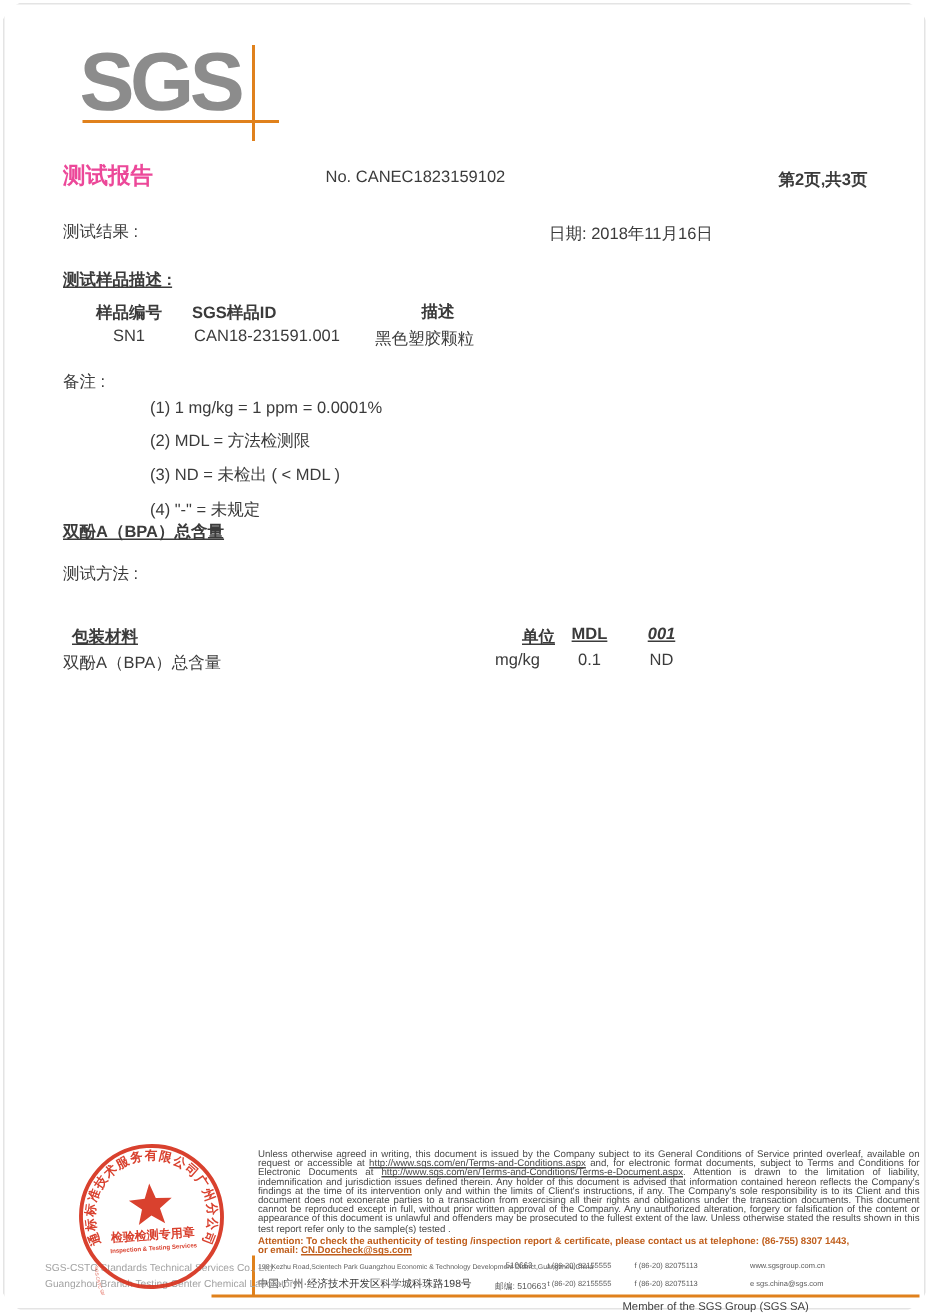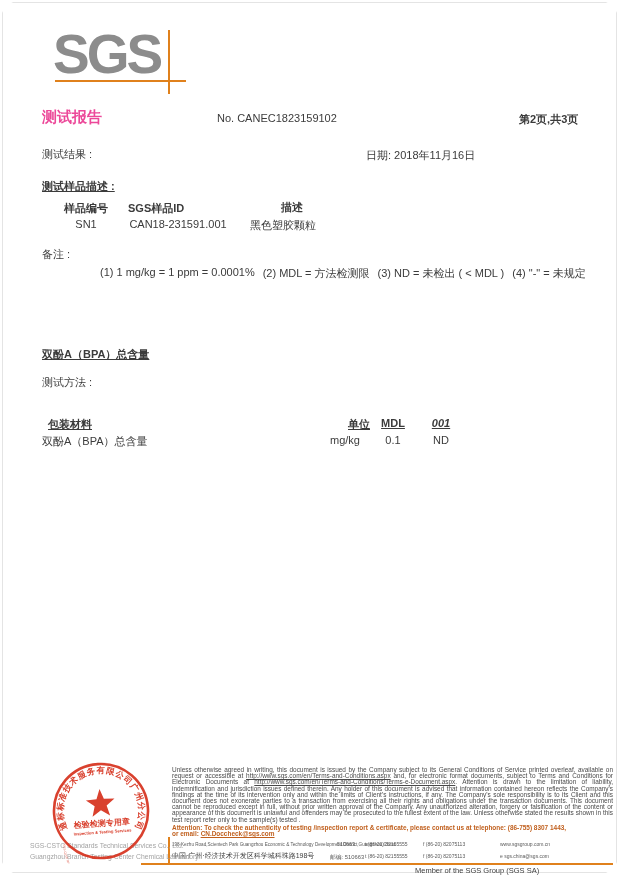--- a/index.html
+++ b/index.html
@@ -23,21 +23,21 @@
   .ul{text-decoration:underline;}
   .results-label{left:42px;top:147px;}
   .sample-desc-label{left:42px;top:179px;}
   .s-h1{left:42px;top:201px;width:88px;text-align:center;}
   .s-h2{left:128px;top:201px;width:100px;text-align:left;}
   .s-h3{left:253px;top:200px;margin-left:28px;}
   .s-c1{left:42px;top:218px;width:88px;text-align:center;}
   .s-c2{left:128px;top:218px;width:100px;text-align:center;}
   .s-c3{left:250px;top:218px;}
   .notes-label{left:42px;top:247px;}
-  .notes{left:100px;top:266px;display:flex;flex-direction:row;gap:8px;}
+  .notes{left:100px;top:266px;display:flex;flex-direction:column;gap:8px;}
   .bpa-title{left:42px;top:347px;}
   .method-label{left:42px;top:375px;}
   .method-text{left:100px;top:375px;width:450px;line-height:20px;}
   .r-h1{left:48px;top:417px;}
   .r-h2{left:320px;top:417px;width:50px;text-align:right;}
   .r-h3{left:370px;top:417px;width:46px;text-align:center;}
   .r-h4{left:418px;top:417px;width:46px;text-align:center;font-style:italic;}
   .r-c1{left:42px;top:434px;}
   .r-c2{left:320px;top:434px;width:50px;text-align:center;}
   .r-c3{left:370px;top:434px;width:46px;text-align:center;}

